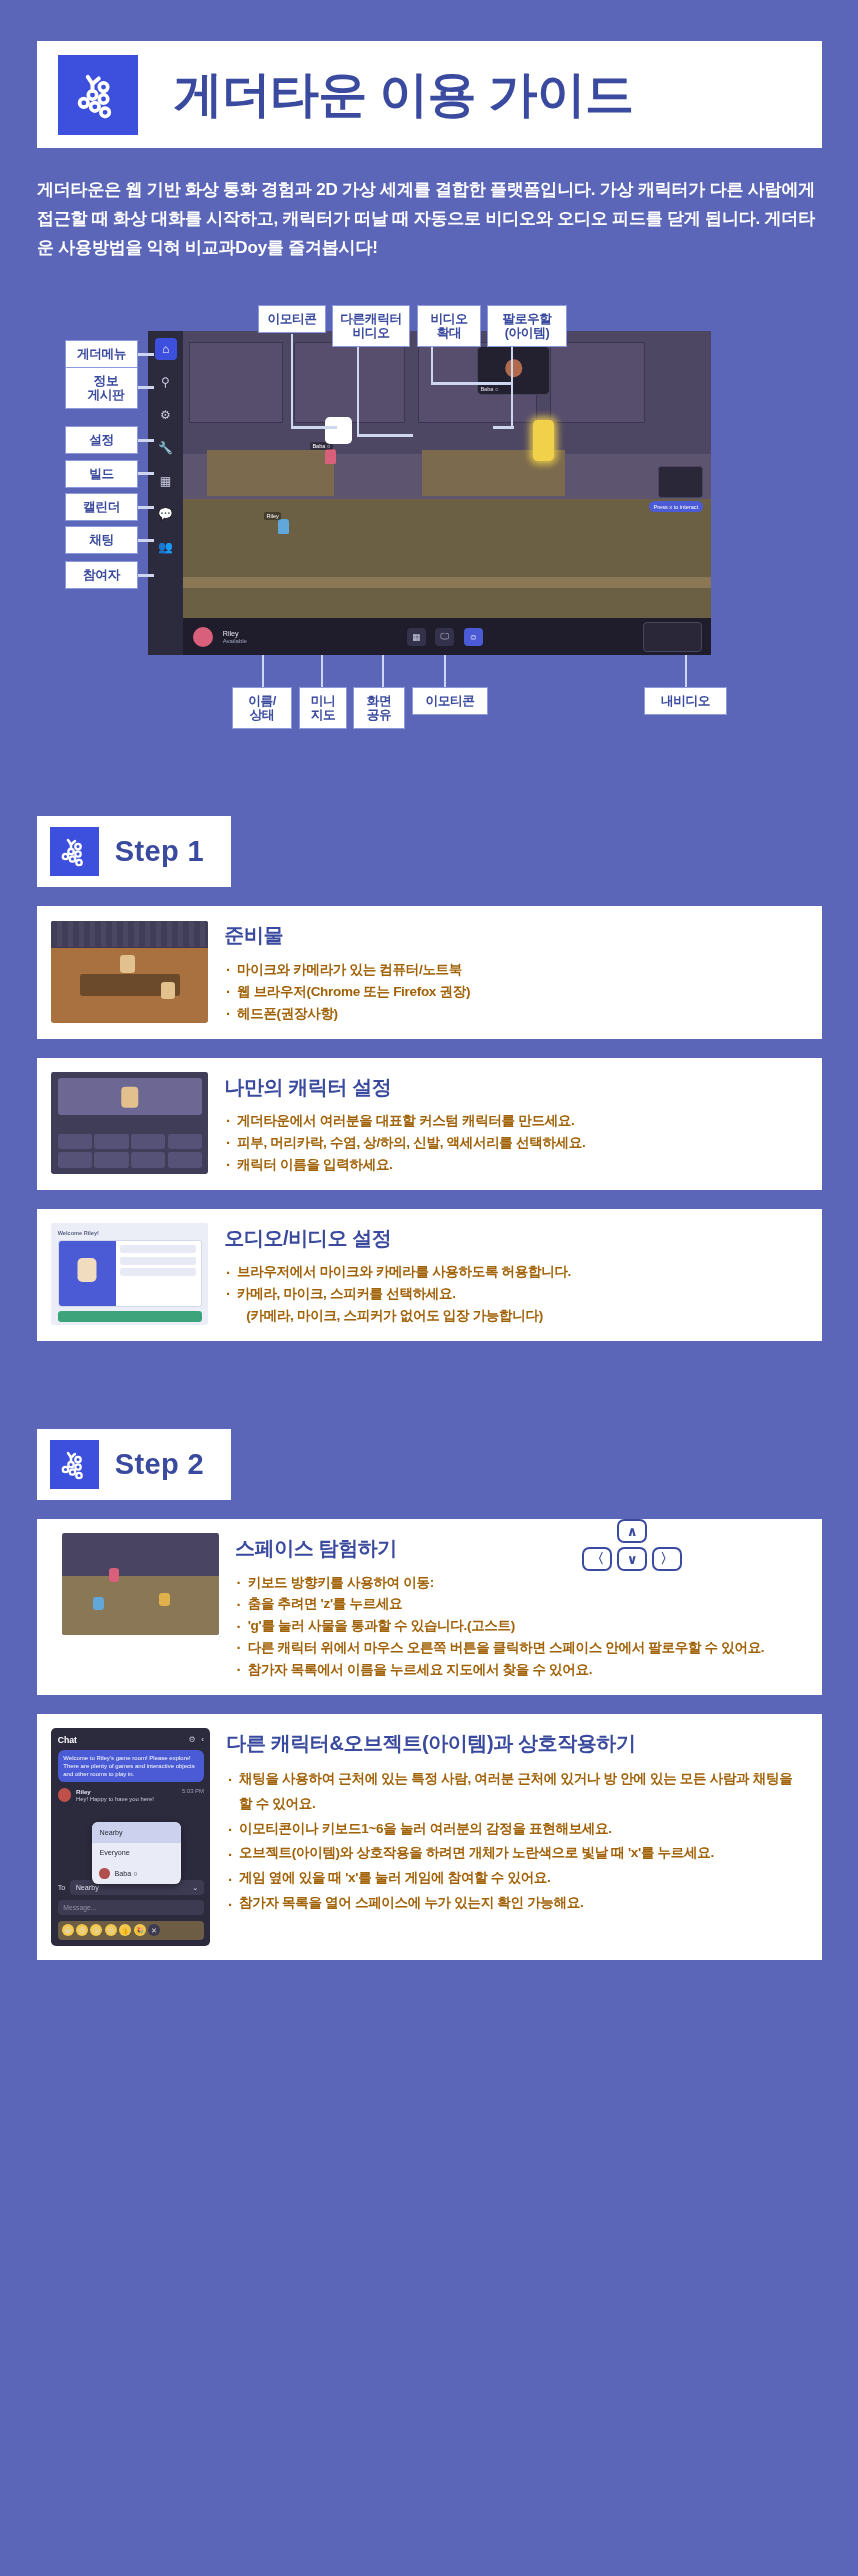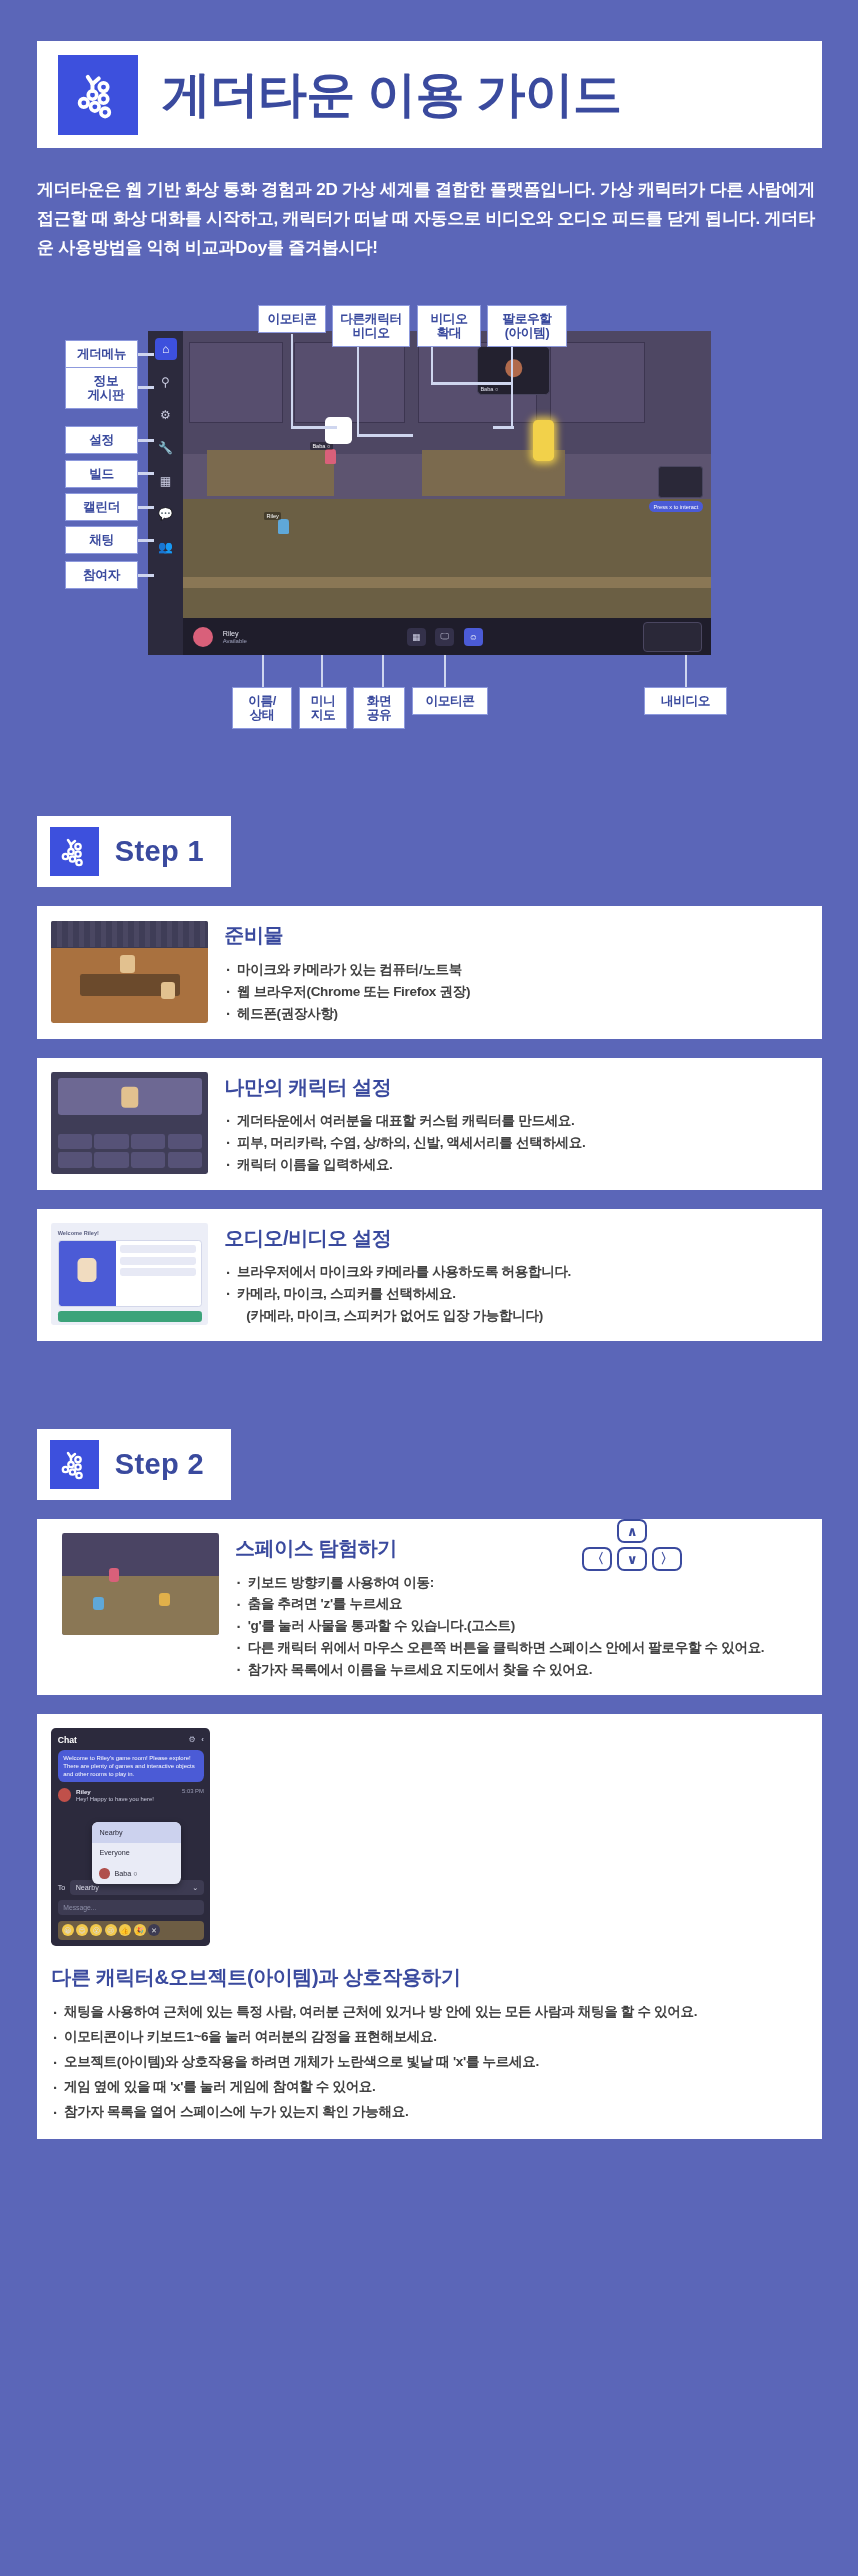--- a/index.html
+++ b/index.html
@@ -30,20 +30,21 @@
     display: flex; align-items: center; justify-content: center;
     flex: 0 0 auto;
   }
   .logo-tile svg { display: block; }
   .header-title {
     font-size: 49px;
     font-weight: bold;
     color: #3a4a9e;
     letter-spacing: -0.8px;
     line-height: 1;
+    margin-left: 12px;
   }
 
   
   .intro {
     margin: 27px 37px 0 37px;
     font-size: 17px;
     font-weight: bold;
     line-height: 1.72;
     color: #ffffff;
     letter-spacing: -0.2px;
@@ -218,21 +219,21 @@
     overflow: hidden;
     position: relative;
   }
   .card-body { flex: 1 1 auto; padding-top: 1.6px; }
   .card-title {
     font-size: 20px; font-weight: bold; color: #3a4a9e;
     margin-bottom: 9.5px; letter-spacing: -0.4px;
   }
   .card-list { list-style: none; }
   .card-list li {
-    font-size: 13.5px; font-weight: bold; color: #404040;
+    font-size: 13.5px; font-weight: bold; color: #a16207;
     line-height: 1.62; letter-spacing: -0.3px;
     padding-left: 12.7px; position: relative;
   }
   .card-list li::before {
     content: "·"; position: absolute; left: 1.6px; top: -0.8px;
     font-size: 15px;
   }
   .card-list li.nobullet { padding-left: 22px; }
   .card-list li.nobullet::before { content: ""; }
 
@@ -319,21 +320,20 @@
   .keys-row { display: flex; gap: 4.8px; margin-top: 4px; }
   .keys-top { display:flex; justify-content:center; }
 
   
   .chat-card {
     margin: 19px 37px 0 37px;
     background: #ffffff;
     display: flex;
     padding: 14.3px;
     gap: 16px;
-    flex-direction: column;
   }
   .chat-mock {
     flex: 0 0 auto;
     width: 159px;
     background: #2c2a3d;
     border-radius: 4.8px;
     padding: 6.4px;
     position: relative;
     color: #d8d9e8;
     font-size: 6.8px;

